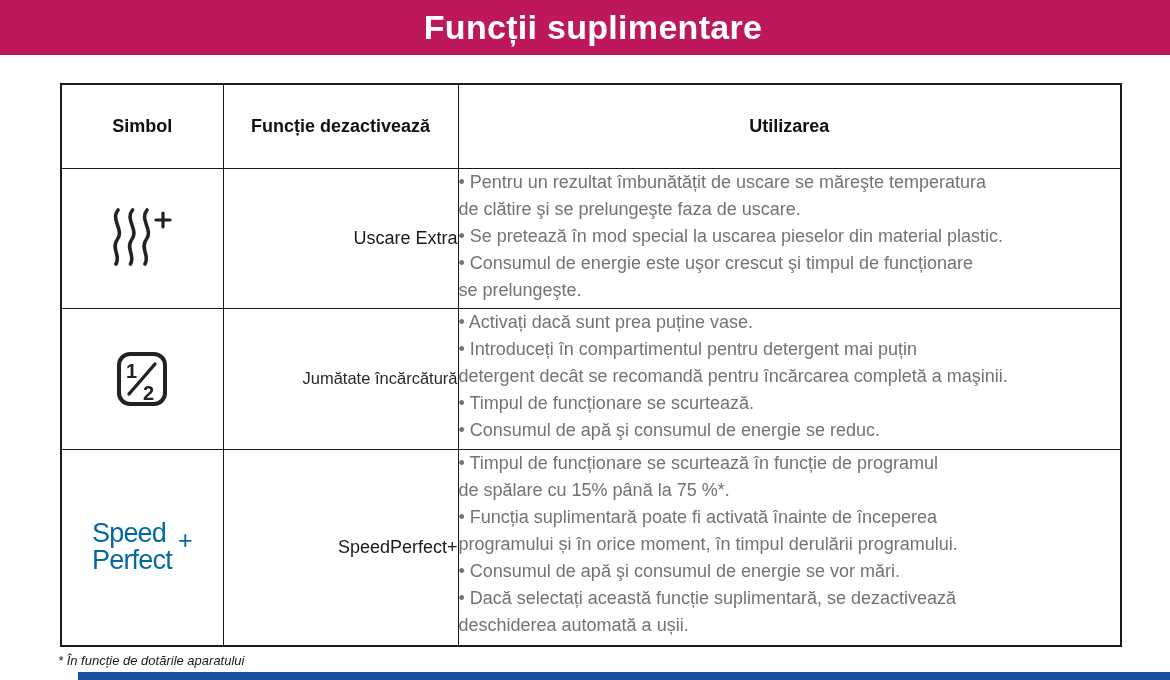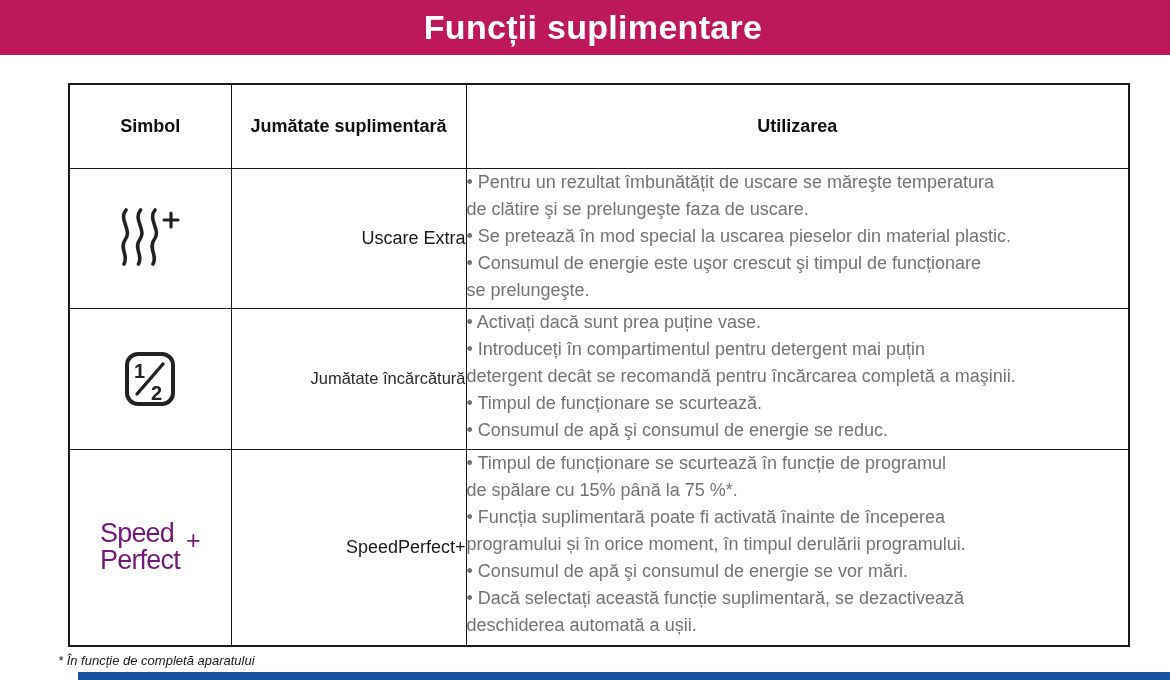--- a/index.html
+++ b/index.html
@@ -25,21 +25,21 @@
   }
   .topbar h1 {
     margin: 0;
     color: #ffffff;
     font-size: 34px;
     font-weight: bold;
     letter-spacing: 0.3px;
   }
   table.functions-table {
     position: absolute;
-    left: 68px;
+    left: 60px;
     top: 83px;
     width: 1060px;
     table-layout: fixed;
     border-collapse: collapse;
     border: 2px solid #1a1a1a;
   }
   .functions-table th, .functions-table td {
     border: 1.5px solid #1a1a1a;
     padding: 0;
   }
@@ -70,21 +70,21 @@
     color: #737373;
   }
   .icon-svg { display: block; margin: 0 auto; }
   .fraction-digit {
     font-family: "Liberation Sans", sans-serif;
     font-weight: bold;
   }
   .sp-logo {
     display: inline-flex;
     align-items: center;
-    color: #701a75;
+    color: #0369a1;
   }
   .sp-text {
     text-align: left;
     font-size: 27px;
     line-height: 27px;
     letter-spacing: -0.8px;
   }
   .sp-plus {
     font-size: 25px;
     margin-left: 6px;
@@ -119,21 +119,21 @@
 
   <table class="functions-table">
     <colgroup>
       <col style="width:162px">
       <col style="width:235px">
       <col style="width:663px">
     </colgroup>
     <thead>
       <tr class="hdr-row">
         <th>Simbol</th>
-        <th>Jumătate suplimentară</th>
+        <th>Funcție dezactivează</th>
         <th>Utilizarea</th>
       </tr>
     </thead>
     <tbody>
       <tr class="row-0">
         <td class="cell-sym">
           <svg class="icon-svg" width="66" height="62" viewBox="0 0 66 62" fill="none">
             <path d="M9 3 C 1 13, 16 23, 8 33 C 2 41, 12 49, 7 57" stroke="#222222" stroke-width="3.6" stroke-linecap="round" fill="none"></path>
             <path d="M23.5 3 C 15.5 13, 30.5 23, 22.5 33 C 16.5 41, 26.5 49, 21.5 57" stroke="#222222" stroke-width="3.6" stroke-linecap="round" fill="none"></path>
             <path d="M38 3 C 30 13, 45 23, 37 33 C 31 41, 41 49, 36 57" stroke="#222222" stroke-width="3.6" stroke-linecap="round" fill="none"></path>
@@ -180,17 +180,17 @@
 de spălare cu 15% până la 75 %*.
 • Funcția suplimentară poate fi activată înainte de începerea
 programului și în orice moment, în timpul derulării programului.
 • Consumul de apă şi consumul de energie se vor mări.
 • Dacă selectați această funcție suplimentară, se dezactivează
 deschiderea automată a ușii.</td>
       </tr>
     </tbody>
   </table>
 
-  <div class="footnote">* În funcție de completă aparatului</div>
+  <div class="footnote">* În funcție de dotările aparatului</div>
 
   <div class="bottom-bar"></div>
 
 </div>
 
 </body></html>

